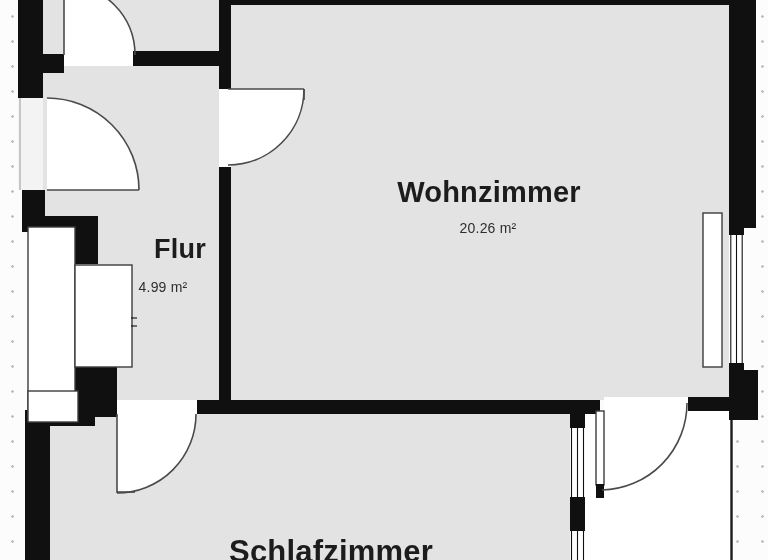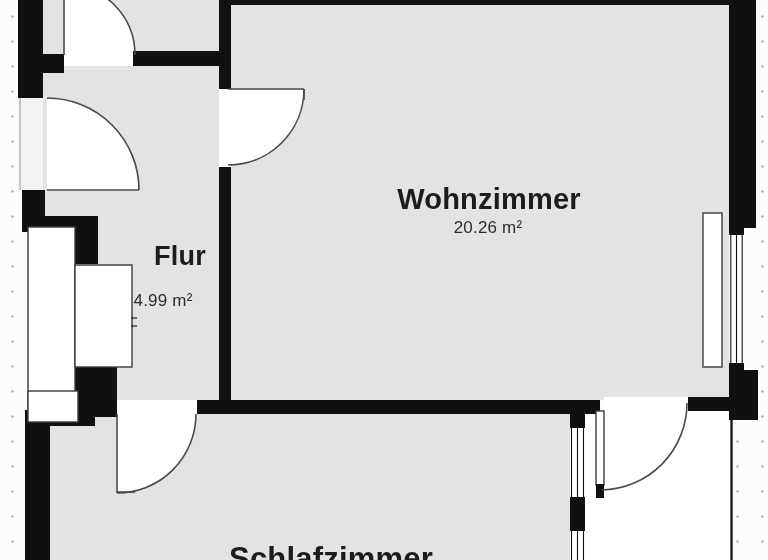--- a/index.html
+++ b/index.html
@@ -21,24 +21,24 @@
   .fixture{fill:var(--white,#ffffff);stroke:var(--fixline,#3c3c3c);stroke-width:1.4;}
   .winbox{fill:var(--white,#ffffff);}
   .winline{stroke:var(--wall,#101010);stroke-width:1.1;}
   .edge{stroke:#9a9a9a;stroke-width:1;}
   .rail{stroke:#1a1a1a;stroke-width:2.4;}
   .label{
     position:absolute;transform:translate(-50%,-50%);
     color:var(--text,#1c1c1c);white-space:nowrap;pointer-events:none;
     text-align:center;font-weight:600;letter-spacing:0.2px;
   }
-  .room-name{font-size:27px;margin-top:7px;}
+  .room-name{font-size:27px;}
   .room-name.big{font-size:29px;}
   .room-name.bigger{font-size:31px;}
-  .room-area{font-size:17px;font-weight:400;color:#2e2e2e;}
+  .room-area{font-size:14px;font-weight:400;color:#2e2e2e;}
 </style>
 </head>
 <body>
 
 <div class="stage">
 
   <svg class="plan-svg" width="768" height="560" viewBox="0 0 768 560">
 
     <g>
       <rect class="entry" x="18" y="98" width="29" height="92"></rect>
@@ -147,19 +147,19 @@
     <g>
       <rect class="fixture" x="28" y="227" width="47" height="193"></rect>
       <rect class="fixture" x="75" y="265" width="57" height="102"></rect>
       <rect class="fixture" x="28" y="391" width="50" height="31"></rect>
       <line class="winline" x1="131" y1="318" x2="137" y2="318"></line>
       <line class="winline" x1="131" y1="326" x2="137" y2="326"></line>
     </g>
   </svg>
 
   <div class="label room-name" style="left:180px;top:249px;">Flur</div>
-  <div class="label room-area" style="left:163px;top:301px;">4.99 m²</div>
+  <div class="label room-area" style="left:163px;top:287px;">4.99 m²</div>
 
   <div class="label room-name big" style="left:489px;top:192px;">Wohnzimmer</div>
   <div class="label room-area" style="left:488px;top:228px;">20.26 m²</div>
 
   <div class="label room-name bigger" style="left:331px;top:552px;">Schlafzimmer</div>
 </div>
 
 </body></html>

